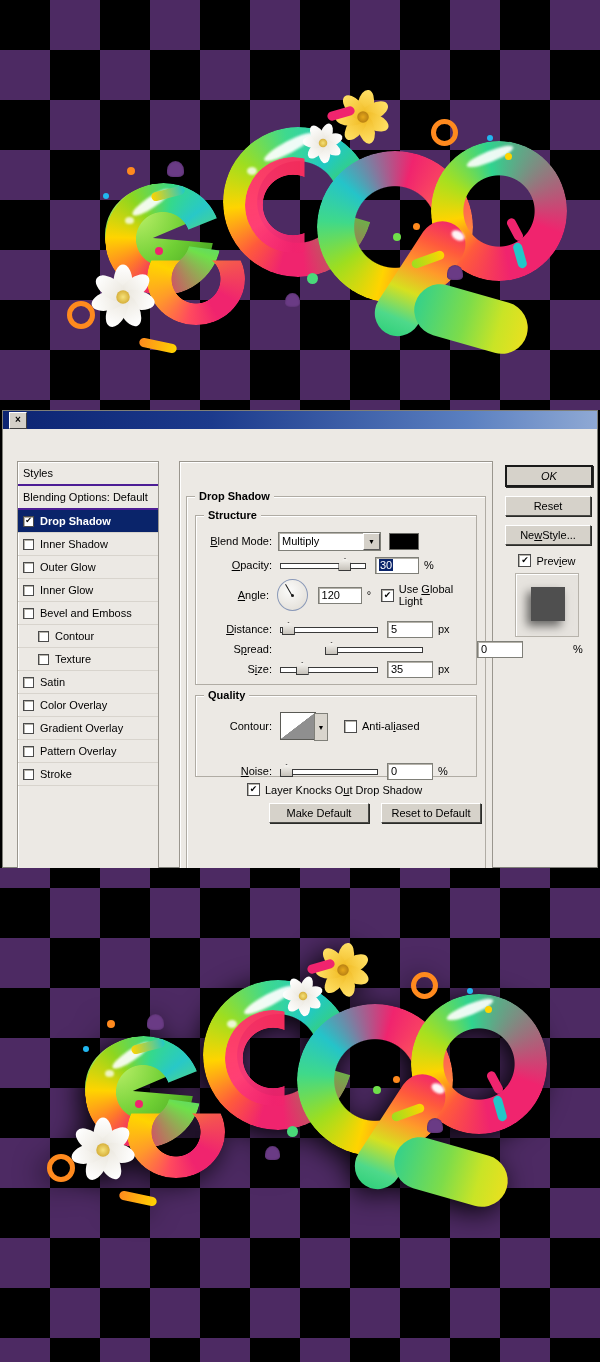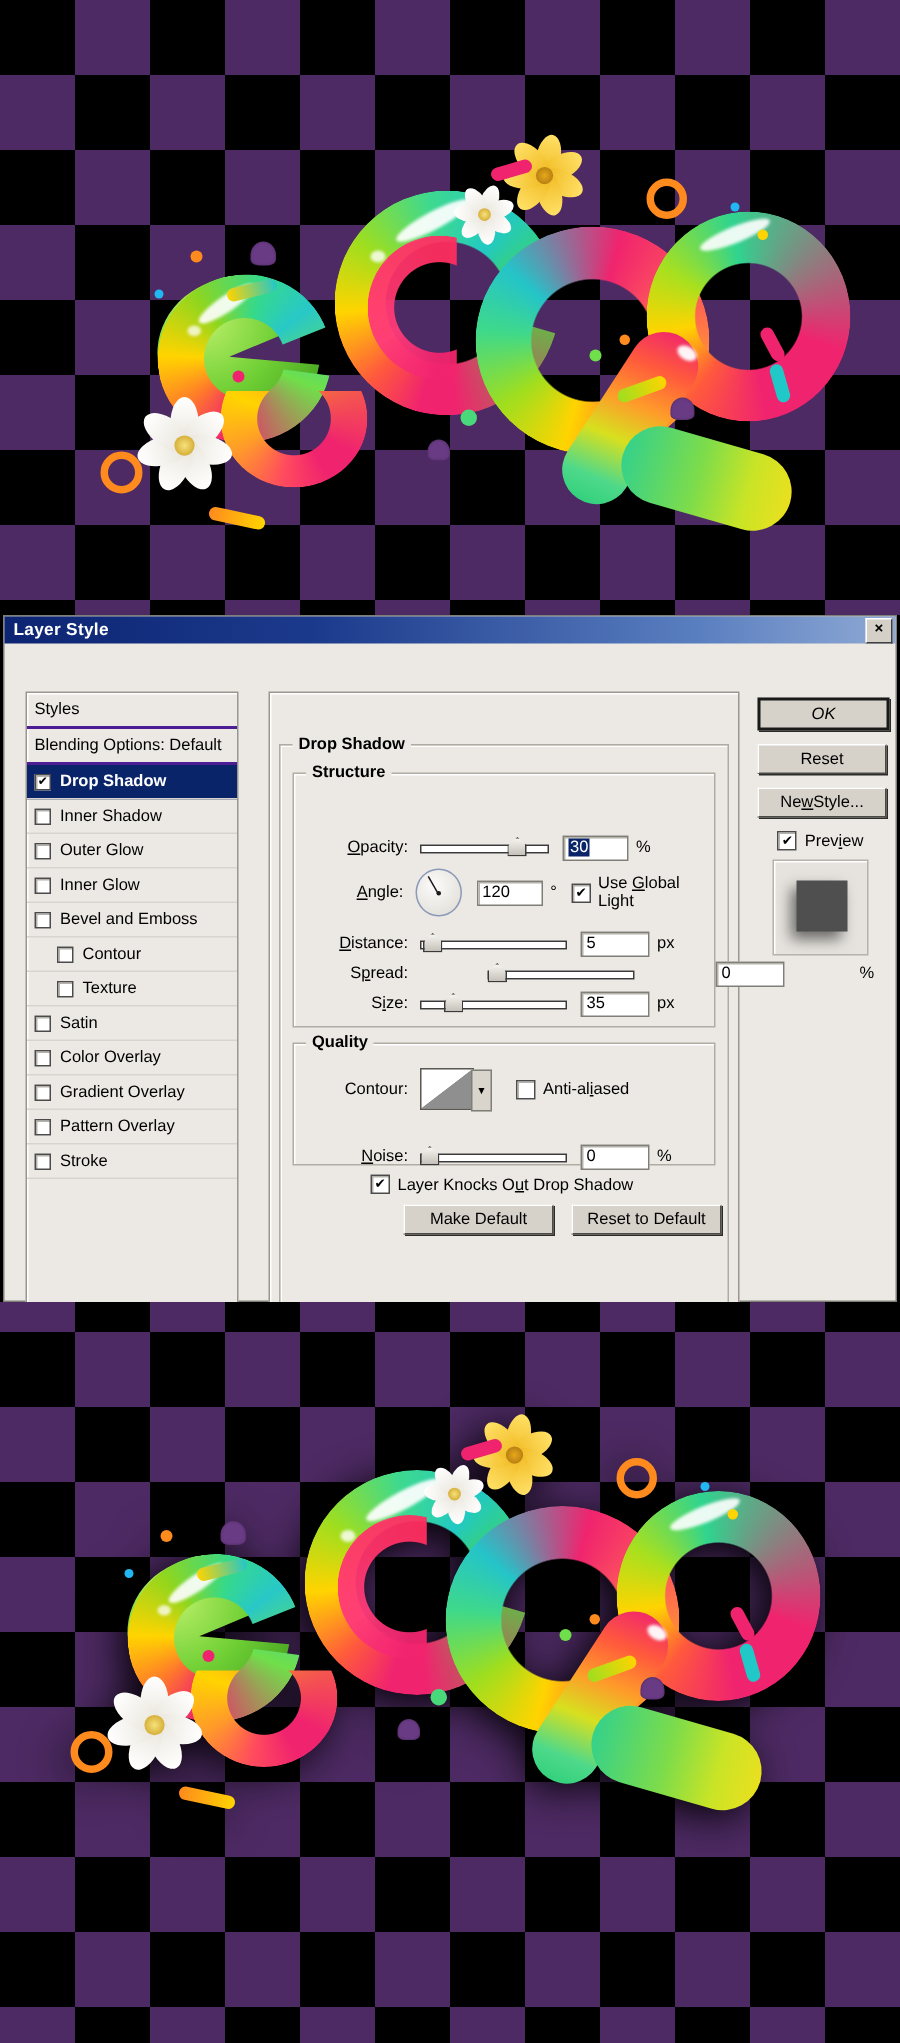--- a/index.html
+++ b/index.html
@@ -251,21 +251,20 @@
       <div class="petal" style="left:72px;top:56px;width:17px;height:16px;background:#6a3b85;"></div>
       <div class="petal" style="left:190px;top:188px;width:15px;height:14px;background:#6a3b85;"></div>
       <div class="petal" style="left:352px;top:160px;width:16px;height:15px;background:#6a3b85;"></div>
     </div>
   </div>
 </div>
 
 <div id="layer-style-dialog">
 
   <div class="titlebar">
-    <div class="t">Layer Style</div>
     <div class="closebtn">×</div>
   </div>
 
   <div class="dlg-body">
 
     <div class="styles-list">
       <div class="sl-row head">
         <span>Styles</span>
       </div>
       <div class="sl-row head">
@@ -322,20 +321,28 @@
     </div>
 
     <div class="panel">
 
       <div class="grp ds-box">
         <span class="grp-lab">Drop Shadow</span>
 
         <div class="grp structure">
           <span class="grp-lab">Structure</span>
 
+          <div class="row" style="left:10px;top:16px;">
+            <span class="lab" style="width:66px;"><span class="u">B</span>lend Mode:</span>
+            <span class="combo" style="margin-left:6px;">
+              <span>Multiply</span>
+              <span class="arrow">▼</span>
+            </span>
+            <span class="swatch"></span>
+          </div>
 
           <div class="row" style="left:10px;top:40px;">
             <span class="lab" style="width:66px;"><span class="u">O</span>pacity:</span>
             <span class="slider" style="margin-left:8px;">
               <span class="track"></span>
               <span class="thumb" style="left:68%;"></span>
             </span>
             <span class="num sel" style="width:36px;margin-left:9px;">
               <span>30</span>
             </span>

